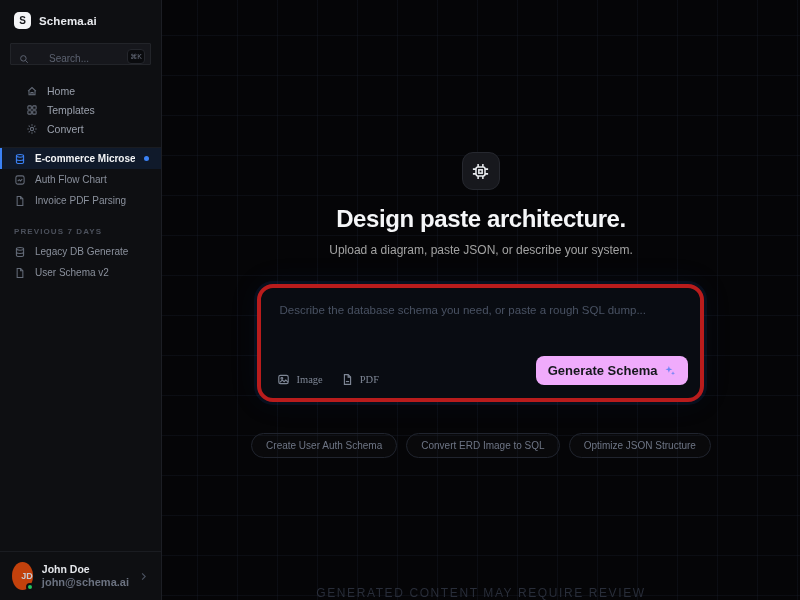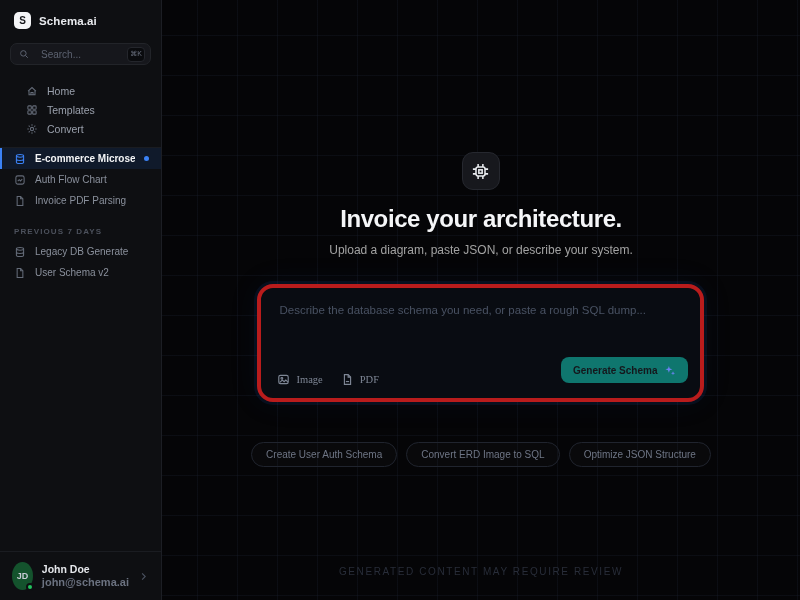--- a/index.html
+++ b/index.html
@@ -22,23 +22,23 @@
   }
   .logo-row { display: flex; align-items: center; gap: 8px; padding: 12px 14px 6px; }
   .logo-badge {
     width: 17px; height: 17px; border-radius: 5px; background: #f4f5f7;
     color: #17181c; font-size: 10px; font-weight: 700;
     display: flex; align-items: center; justify-content: center;
   }
   .logo-title { font-size: 11.5px; font-weight: 700; color: #e8eaee; letter-spacing: 0.1px; }
 
   .search-box {
-    margin: 8px 10px 4px; height: 22px; border-radius: 7px;
+    margin: 8px 10px 4px; height: 22px; border-radius: 1px;
     background: #16171c; border: 1px solid #222429;
-    display: flex; align-items: center; gap: 12px; padding: 0 5px 0 8px;
+    display: flex; align-items: flex-end; gap: 20px; padding: 0 5px 0 8px;
     color: #5c6270; cursor: text;
   }
   .search-box .ph { font-size: 10px; color: #5c6270; flex: 1; }
   .kbd {
     min-width: 15px; height: 15px; border-radius: 4px; background: #0a0b0e;
     border: 1px solid #24262c; color: #6b7280; font-size: 7px;
     display: flex; align-items: center; justify-content: center; padding: 0 2px;
   }
 
   .nav { margin-top: 12px; }
@@ -71,22 +71,22 @@
   }
   .ws-item.active .ico { color: #3b82f6; }
   .active-dot { width: 5px; height: 5px; border-radius: 50%; background: #3b82f6; }
 
   .user-row {
     margin-top: auto; border-top: 1px solid #1a1c21;
     display: flex; align-items: center; gap: 9px; padding: 10px 12px; cursor: pointer;
   }
   .avatar {
     position: relative; width: 28px; height: 28px; border-radius: 50%;
-    background: #14532d; color: #c6cbd4; font-size: 9px; font-weight: 700;
-    display: flex; align-items: center; justify-content: center;
+    background: #c2410c; color: #c6cbd4; font-size: 9px; font-weight: 700;
+    display: flex; align-items: center; justify-content: flex-end;
   }
   .status-dot {
     position: absolute; right: -1px; bottom: -1px; width: 8px; height: 8px;
     border-radius: 50%; background: #22c55e; border: 2px solid #0e0f12;
   }
   .user-meta { flex: 1; line-height: 1.25; }
   .user-name { font-size: 10.5px; font-weight: 700; color: #e5e7eb; }
   .user-email { font-size: 11px; color: #6b7280; font-weight: bold; }
   .chev { color: #4b5260; }
 
@@ -126,35 +126,35 @@
   }
   .composer textarea::placeholder { color: #495263; }
   .composer-footer { display: flex; align-items: center; gap: 18px; padding: 0 12px 12px 16px; }
   .attach-btn {
     display: flex; align-items: center; gap: 6px; cursor: pointer;
     background: none; border: none; color: #7e8695; font-size: 10.5px;
     font-family: Liberation Serif, serif; padding: 0; margin-top: 19px;
   }
   .generate-btn {
     margin-left: auto; display: flex; align-items: center; gap: 7px; cursor: pointer;
-    background: #0f766e; color: #15171c; border: none; border-radius: 8px;
-    padding: 7px 12px; font-size: 10px; font-weight: 700; font-family: inherit;
+    background: #f0abfc; color: #15171c; border: none; border-radius: 8px;
+    padding: 7px 12px; font-size: 13px; font-weight: 700; font-family: inherit;
   }
   .generate-btn .spark { color: #6d83f4; }
 
-  .suggestions { position: relative; margin-top: 40px; display: flex; gap: 9px; }
+  .suggestions { position: relative; margin-top: 31px; display: flex; gap: 9px; }
   .chip {
     padding: 6px 14px; border-radius: 999px; cursor: pointer;
     background: rgba(255,255,255,0.02); border: 1px solid #20242e;
     color: #6e7585; font-size: 10px; font-family: inherit; white-space: nowrap;
   }
 
   .disclaimer {
-    position: absolute; bottom: 23px; left: 0; right: 0; text-align: center;
-    font-size: 10px; letter-spacing: 1.6px; color: #282d39;
+    position: absolute; bottom: 0; left: 0; right: 0; text-align: center;
+    font-size: 12px; letter-spacing: 1.6px; color: #282d39;
   }
 </style>
 </head>
 <body>
 
 <aside class="sidebar">
 
   <div class="logo-row">
     <div class="logo-badge">S</div>
     <div class="logo-title">Schema.ai</div>
@@ -277,21 +277,21 @@
 <main class="main">
 
   <div class="hero">
     <div class="app-icon">
       <svg width="19" height="19" viewBox="0 0 16 16" fill="none" stroke="currentColor" stroke-width="1.3">
         <rect x="4.2" y="4.2" width="7.6" height="7.6" rx="1.6"></rect>
         <rect x="6.6" y="6.6" width="2.8" height="2.8"></rect>
         <path d="M6 1.6v2.6M10 1.6v2.6M6 11.8v2.6M10 11.8v2.6M1.6 6h2.6M1.6 10h2.6M11.8 6h2.6M11.8 10h2.6"></path>
       </svg>
     </div>
-    <h1 class="headline">Invoice your architecture.</h1>
+    <h1 class="headline">Design paste architecture.</h1>
     <div class="subtitle">Upload a diagram, paste JSON, or describe your system.</div>
 
     <div class="composer">
       <textarea placeholder="Describe the database schema you need, or paste a rough SQL dump..." style=""></textarea>
       <div class="composer-footer">
         <button class="attach-btn">
           <span>
             <svg width="13" height="13" viewBox="0 0 16 16" fill="none" stroke="currentColor" stroke-width="1.4">
                 <rect x="2.2" y="3" width="11.6" height="10" rx="2"></rect>
                 <circle cx="6" cy="6.6" r="1.1"></circle>

